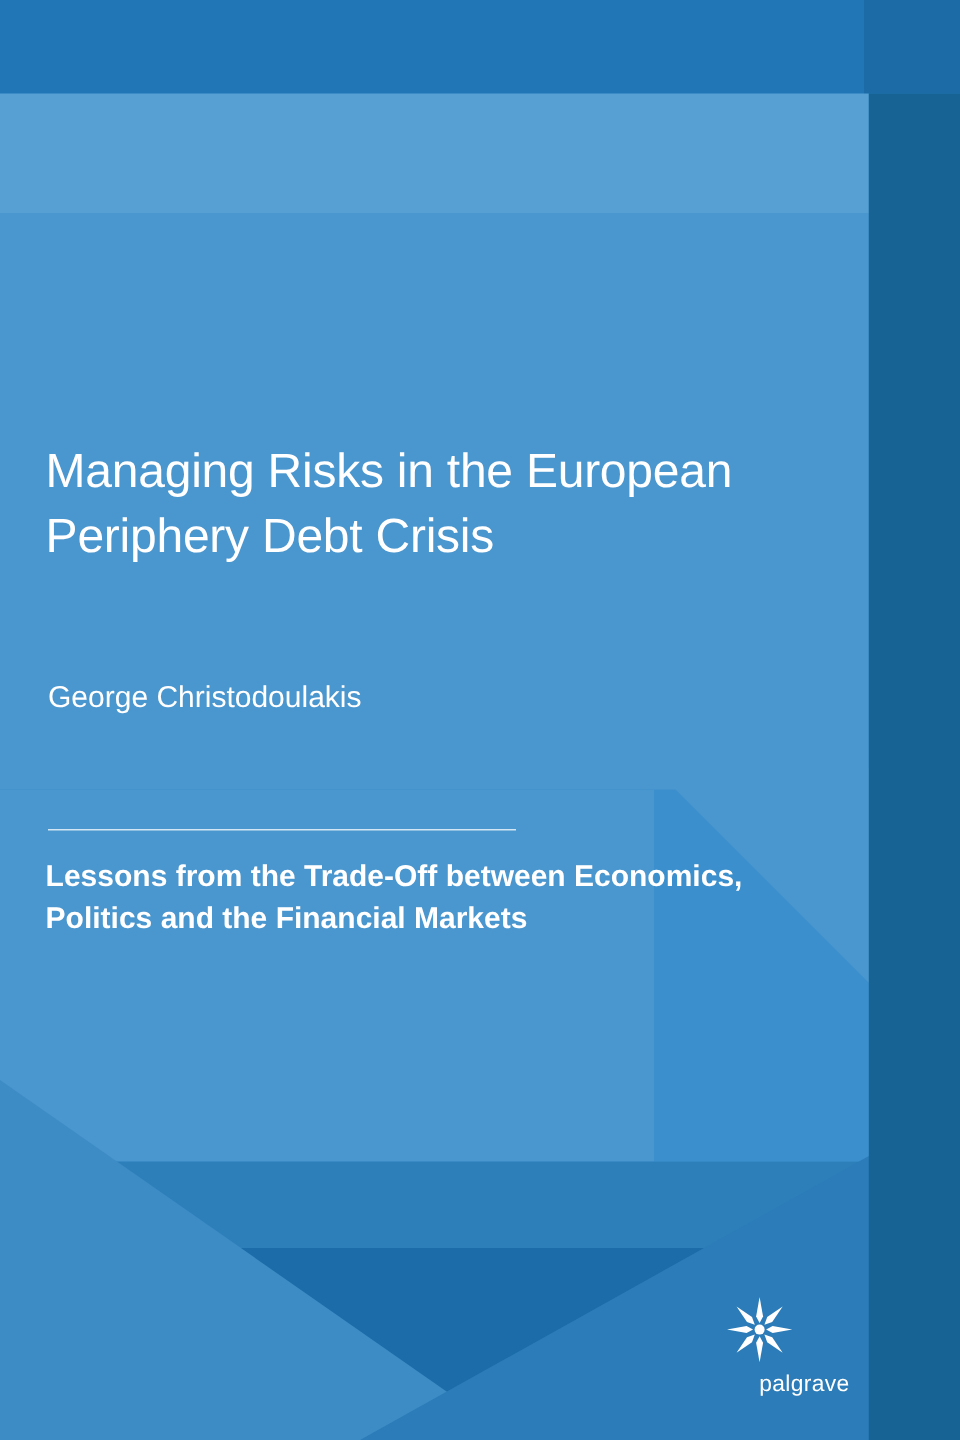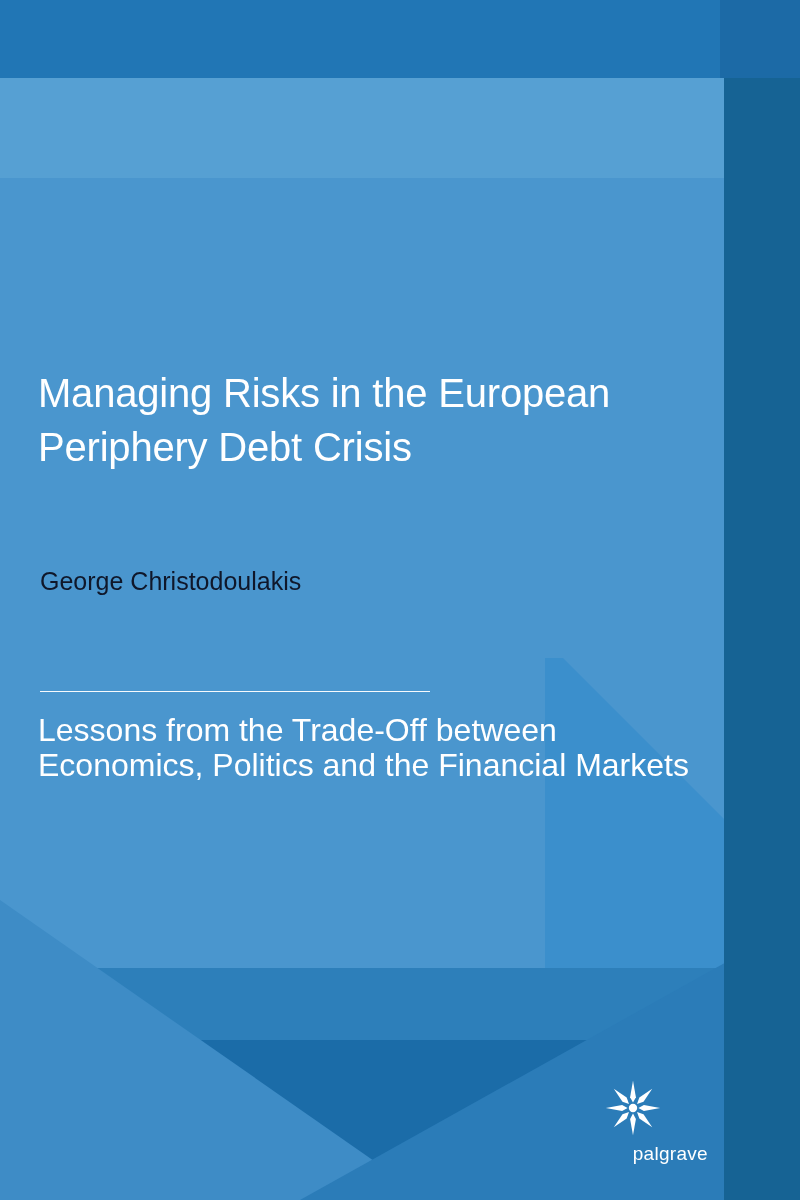--- a/index.html
+++ b/index.html
@@ -101,42 +101,42 @@
     color: #ffffff;
     font-size: 40px;
     line-height: 54px;
     font-weight: normal;
     letter-spacing: -0.2px;
   }
   .author {
     position: absolute;
     left: 40px;
     top: 566px;
-    color: #0f172a;
+    color: #ffffff;
     font-size: 25px;
     font-weight: normal;
   }
   .rule {
     position: absolute;
     left: 40px;
     top: 690px;
     width: 390px;
     height: 1px;
     background: #ffffff;
     opacity: 0.95;
   }
   .subtitle {
     position: absolute;
     left: 38px;
     top: 712px;
     width: 660px;
     color: #ffffff;
-    font-size: 32px;
+    font-size: 25px;
     line-height: 35px;
-    font-weight: normal;
+    font-weight: bold;
   }
   
   .logo {
     position: absolute;
     right: 92px;
     bottom: 36px;
     width: 150px;
     text-align: right;
     color: #ffffff;
   }

